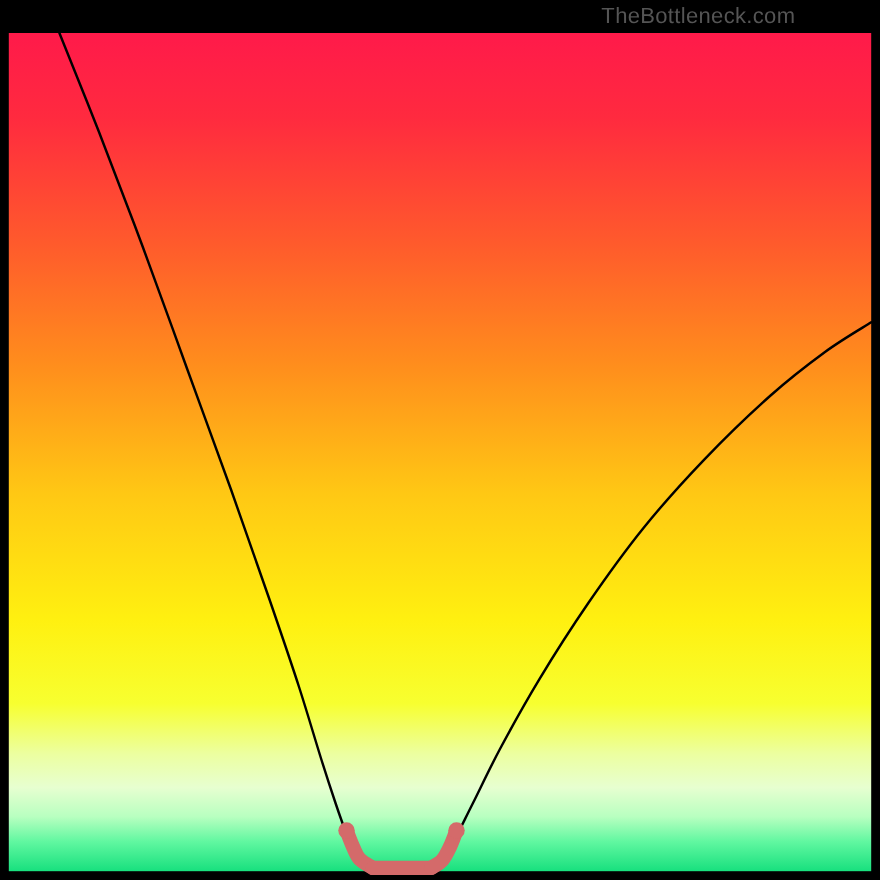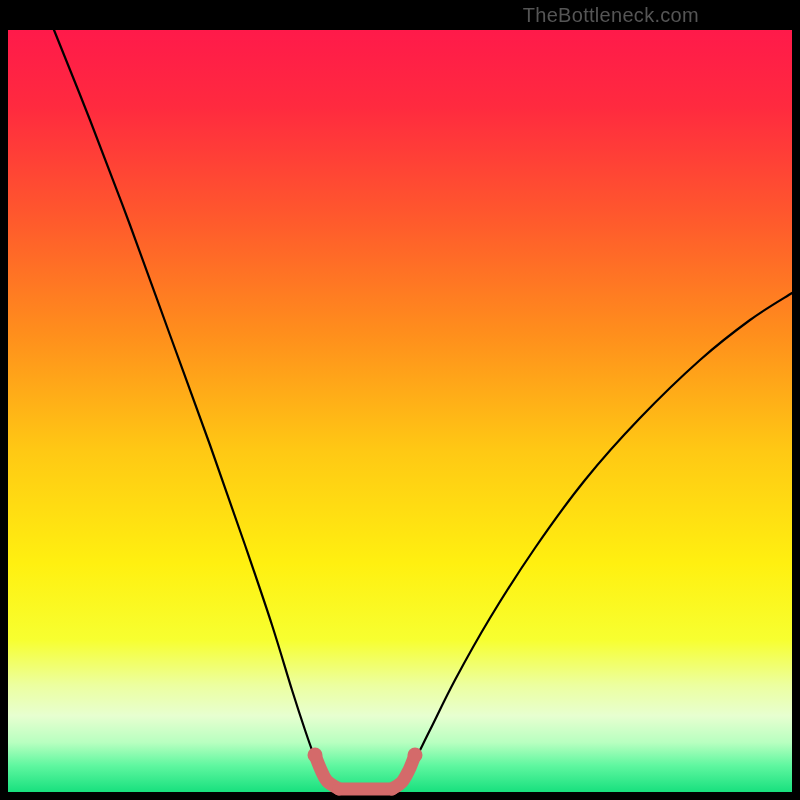--- a/index.html
+++ b/index.html
@@ -9,20 +9,21 @@
     height: 800px;
     background: #000000;
     overflow: hidden;
     font-family: Arial, Helvetica, sans-serif;
   }
   .canvas-wrap {
     position: relative;
     width: 709px;
     height: 800px;
     background: #000000;
+    padding-left: 24px;
   }
   .watermark {
     position: absolute;
     top: 4px;
     right: 10px;
     color: #555555;
     font-size: 20px;
     font-weight: 500;
     letter-spacing: 0.3px;
     z-index: 10;

